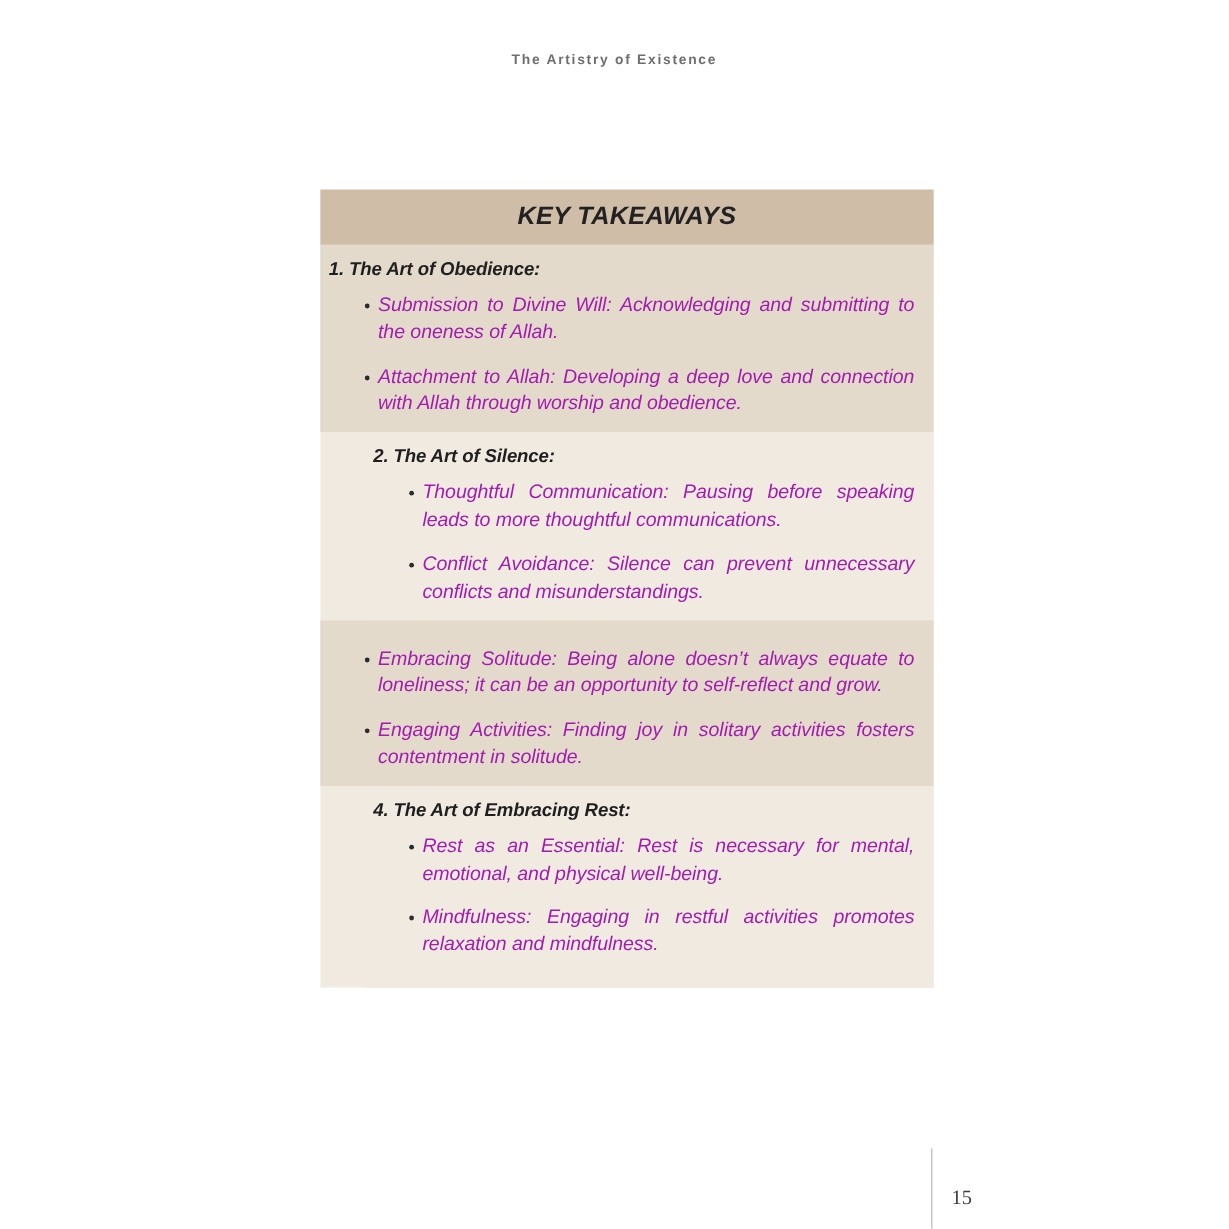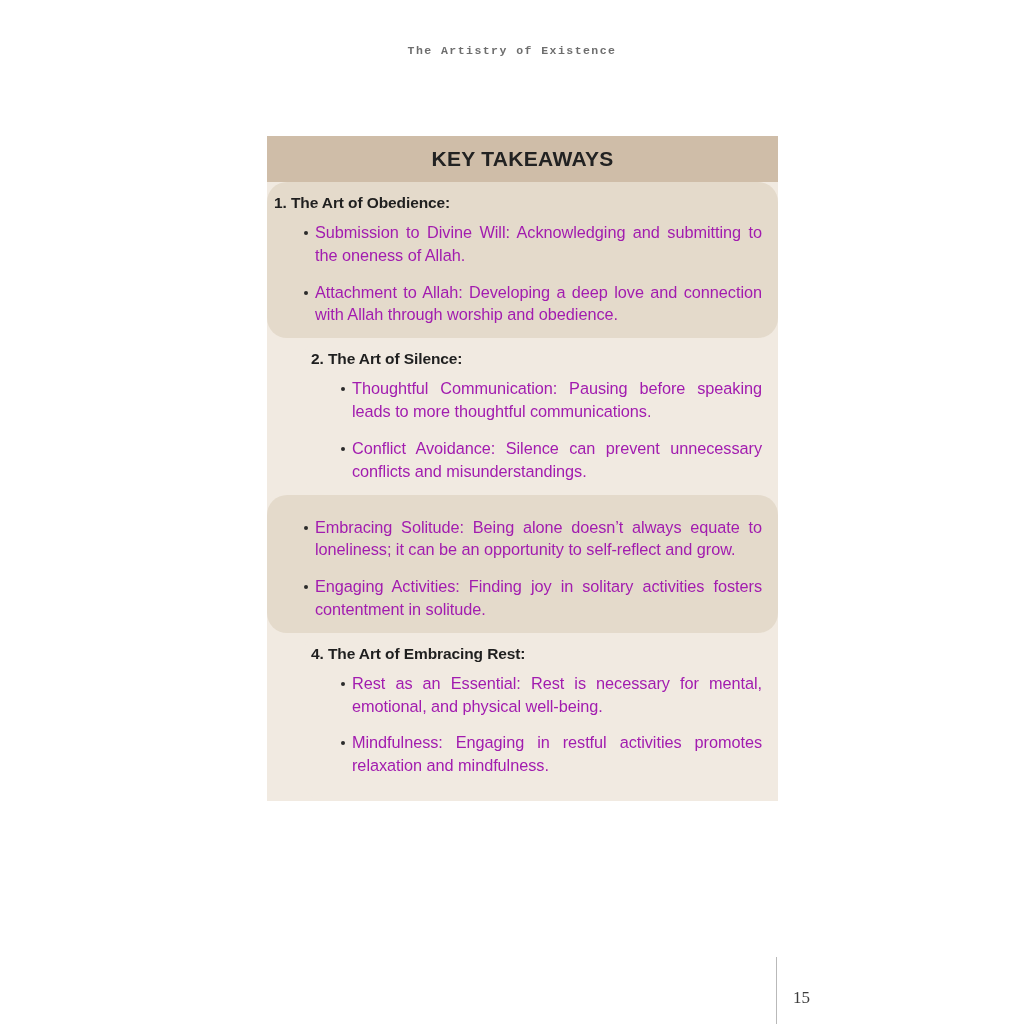--- a/index.html
+++ b/index.html
@@ -19,50 +19,49 @@
   .page-header {
     position: absolute;
     top: 44px;
     left: 0;
     width: 1024px;
     text-align: center;
     font-size: 11.5px;
     letter-spacing: 1.45px;
     color: #6e6e6e;
     font-weight: 600;
-    font-family: Liberation Mono, monospace;
   }
 
   
   .takeaways-card {
     position: absolute;
     left: 267px;
-    top: 136px;
+    top: 158px;
     width: 511px;
     background: #f1eae1;
+    font-style: italic;
   }
 
   .card-title-bar {
     background: #cfbda8;
     height: 46px;
     display: flex;
     align-items: center;
     justify-content: center;
   }
   .card-title {
     font-size: 21px;
     font-weight: 700;
     color: #222222;
     letter-spacing: 0.3px;
   }
 
   .section {
     padding: 12px 16px 12px 7px;
     box-sizing: border-box;
-    border-radius: 20px;
   }
   .section.shade-dark  { background: #e4dacb; }
   .section.shade-light { background: #f1eae1; margin-left: 37px; }
   .section.last        { padding-bottom: 24px; }
 
   .section-heading {
     font-size: 15.5px;
     font-weight: 700;
     color: #1f1f1f;
     margin: 0 0 4px 0;

